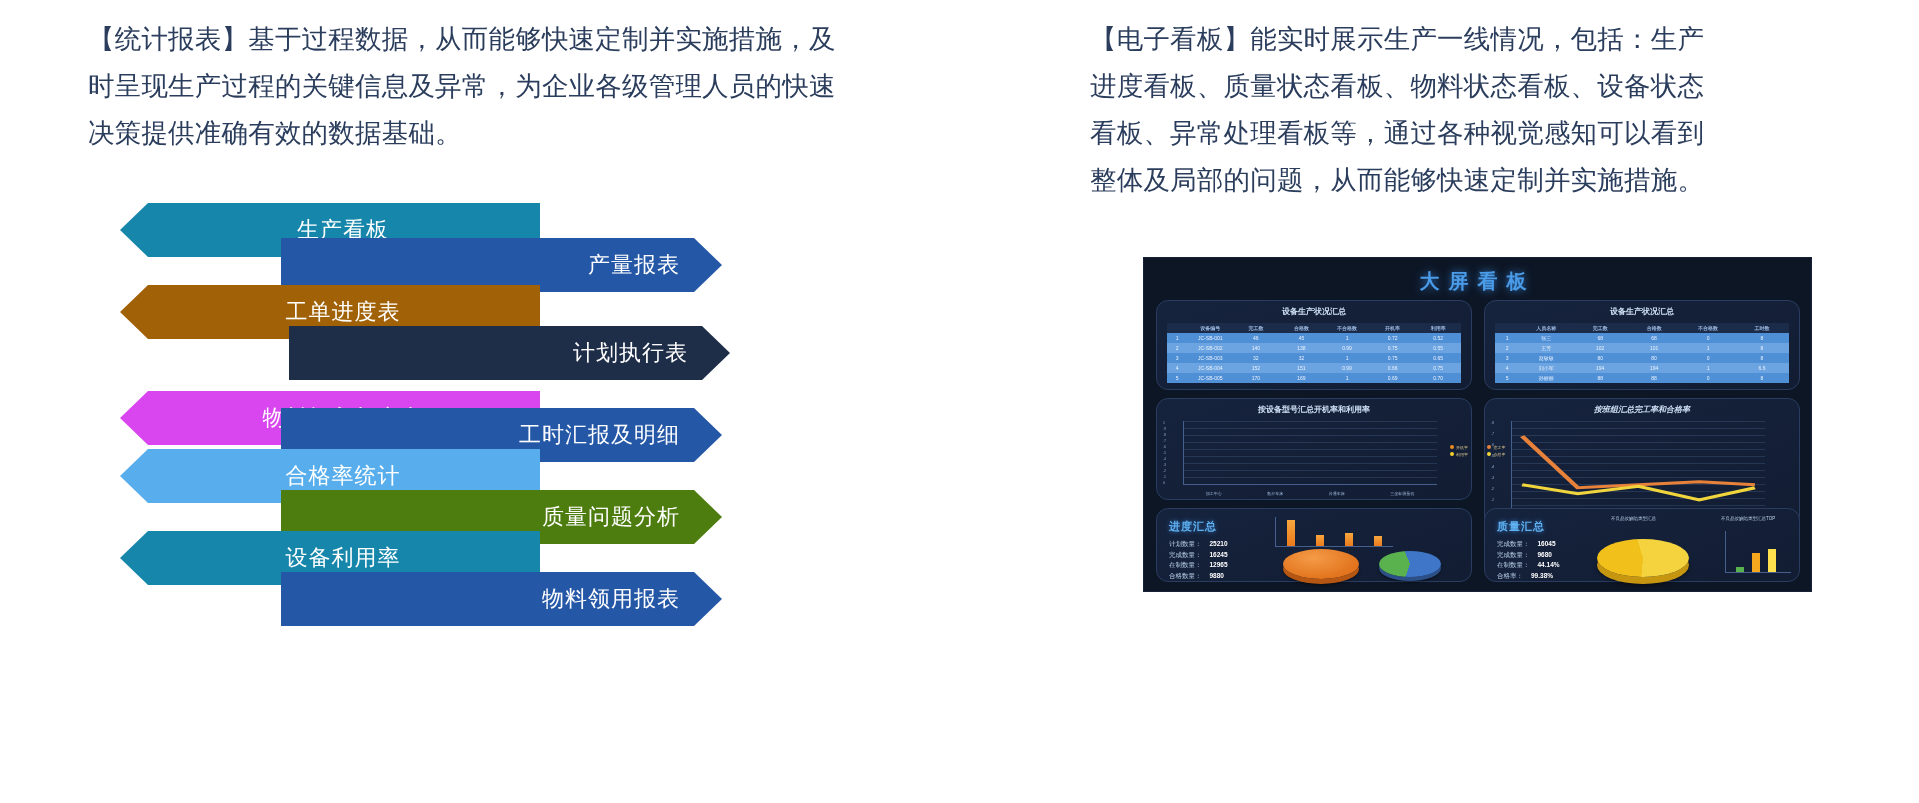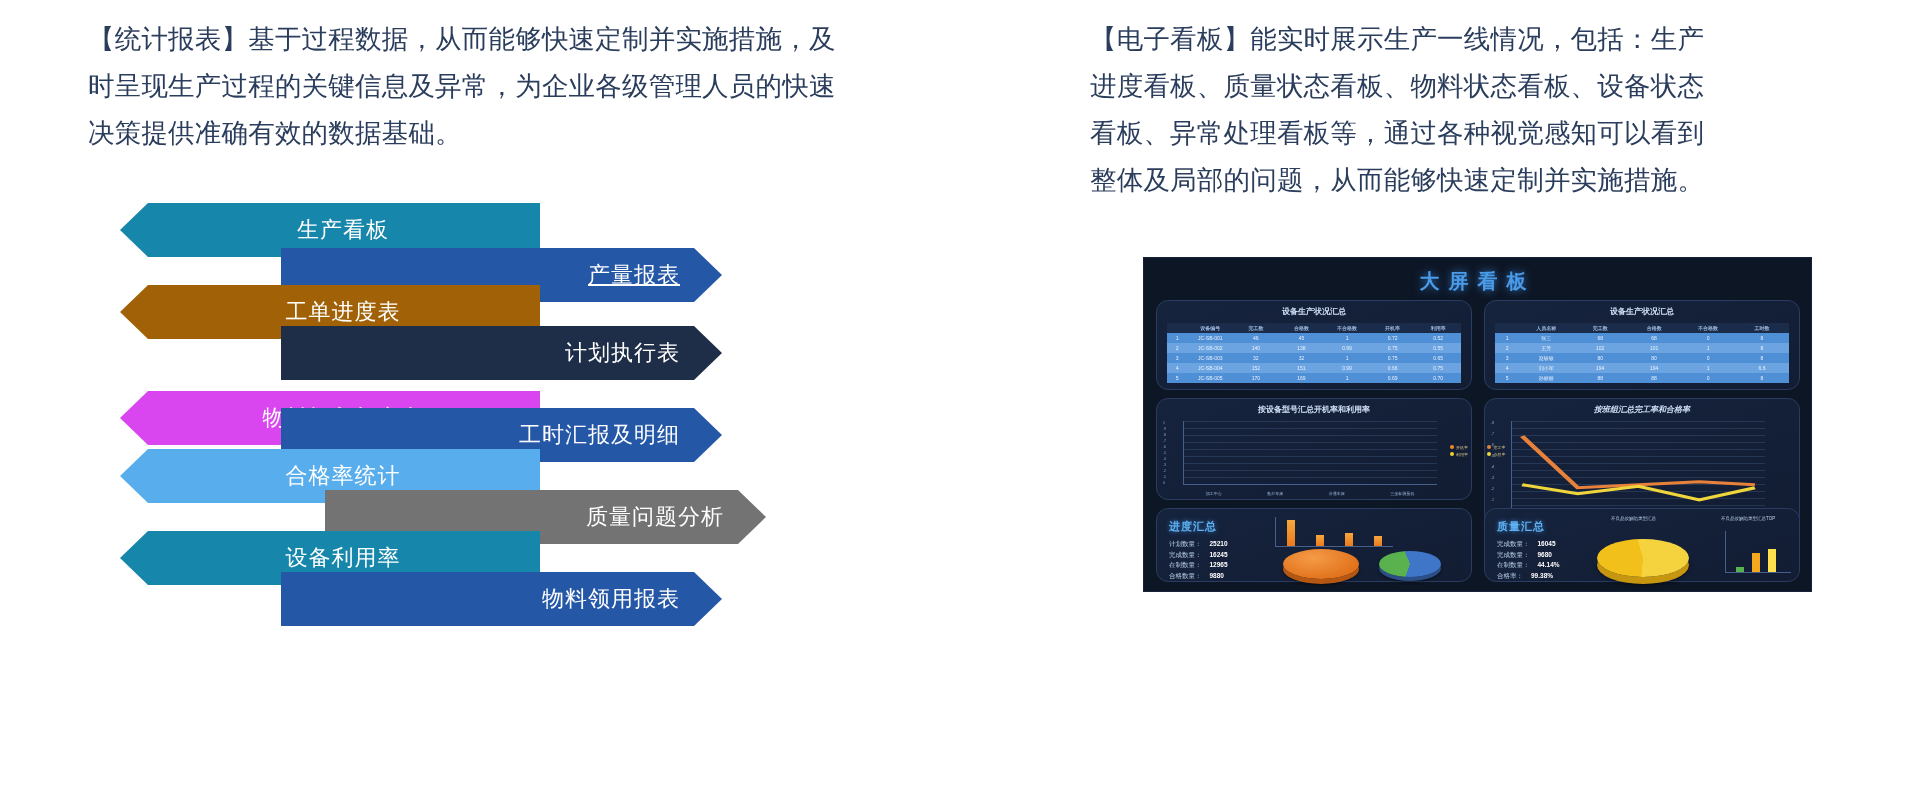--- a/index.html
+++ b/index.html
@@ -45,21 +45,21 @@
     justify-content:center;
     padding-left:26px;
   }
   .chev.r {
     left:281px; width:441px;
     clip-path: polygon(0 0, 413px 0, 441px 50%, 413px 100%, 0 100%);
     justify-content:flex-end;
     padding-right:42px;
   }
   
-  .p0 { top:0px; }   .p1 { top:45px;text-decoration:underline; }  .p2 { top:82px; }  .p3 { top:123px; }
+  .p0 { top:0px; }   .p1 { top:35px; }  .p2 { top:82px; }  .p3 { top:123px;margin-left:8px; }
   .p4 { top:164px; } .p5 { top:205px; } .p6 { top:246px; } .p7 { top:287px; }
   .p8 { top:328px; } .p9 { top:369px; }
 
   
   .dash {
     position:absolute; left:113px; top:257px;
     width:669px; height:335px;
     background:#0d1625;
     border:1px solid #16223a;
     overflow:hidden;
@@ -162,21 +162,21 @@
       </div>
       <div class="chev l p4" style="background: #d946ef; margin-top: 24px;">
         <span>物料投入与产出</span>
       </div>
       <div class="chev r p5" style="background: rgb(37, 87, 167);">
         <span>工时汇报及明细</span>
       </div>
       <div class="chev l p6" style="background: rgb(88, 174, 236);">
         <span>合格率统计</span>
       </div>
-      <div class="chev r p7" style="background: #737373; margin-left: 44px;">
+      <div class="chev r p7" style="background: #4d7c0f;">
         <span>质量问题分析</span>
       </div>
       <div class="chev l p8" style="background: rgb(22, 134, 171);">
         <span>设备利用率</span>
       </div>
       <div class="chev r p9" style="background: rgb(37, 87, 167);">
         <span>物料领用报表</span>
       </div>
     </div>
   </div>

